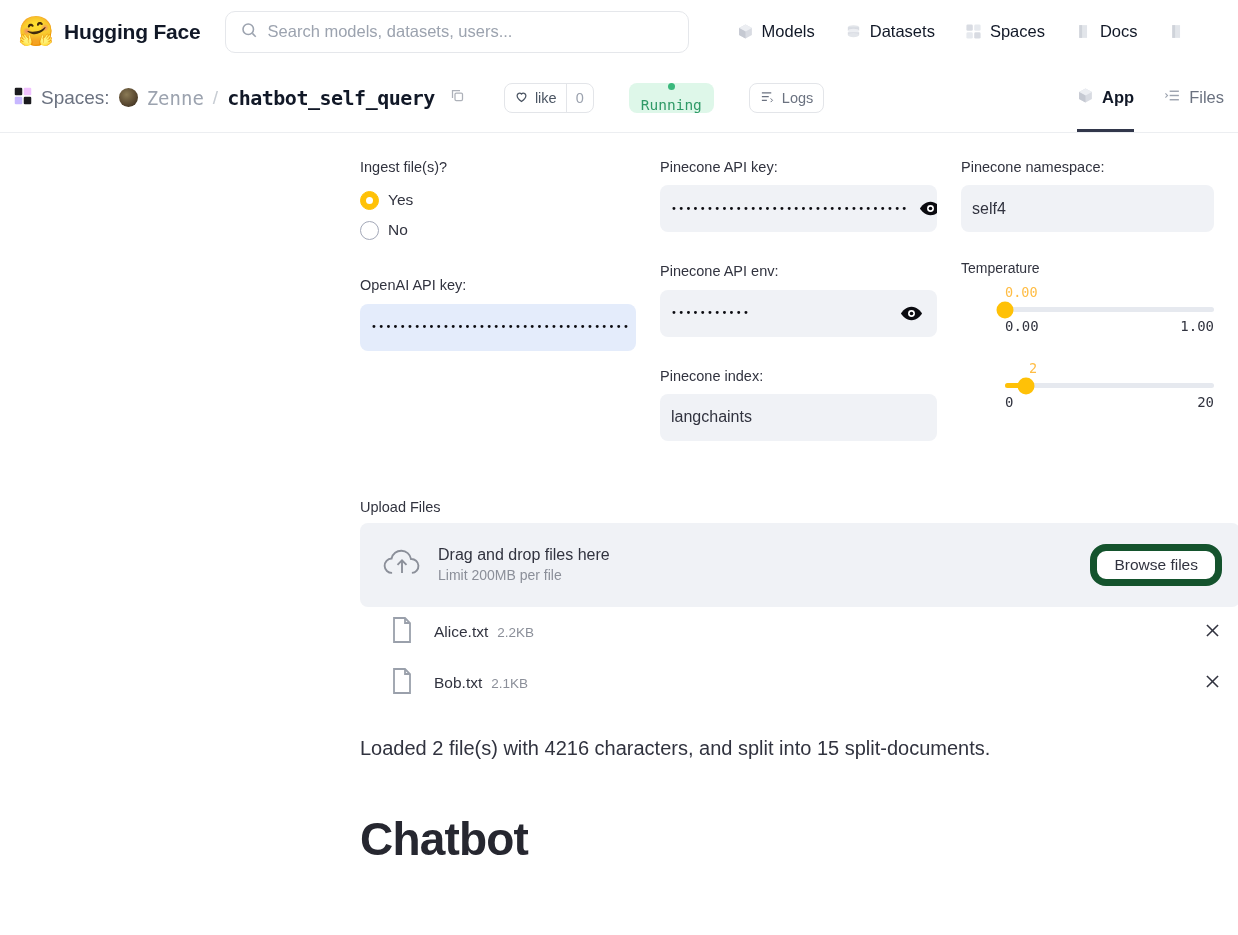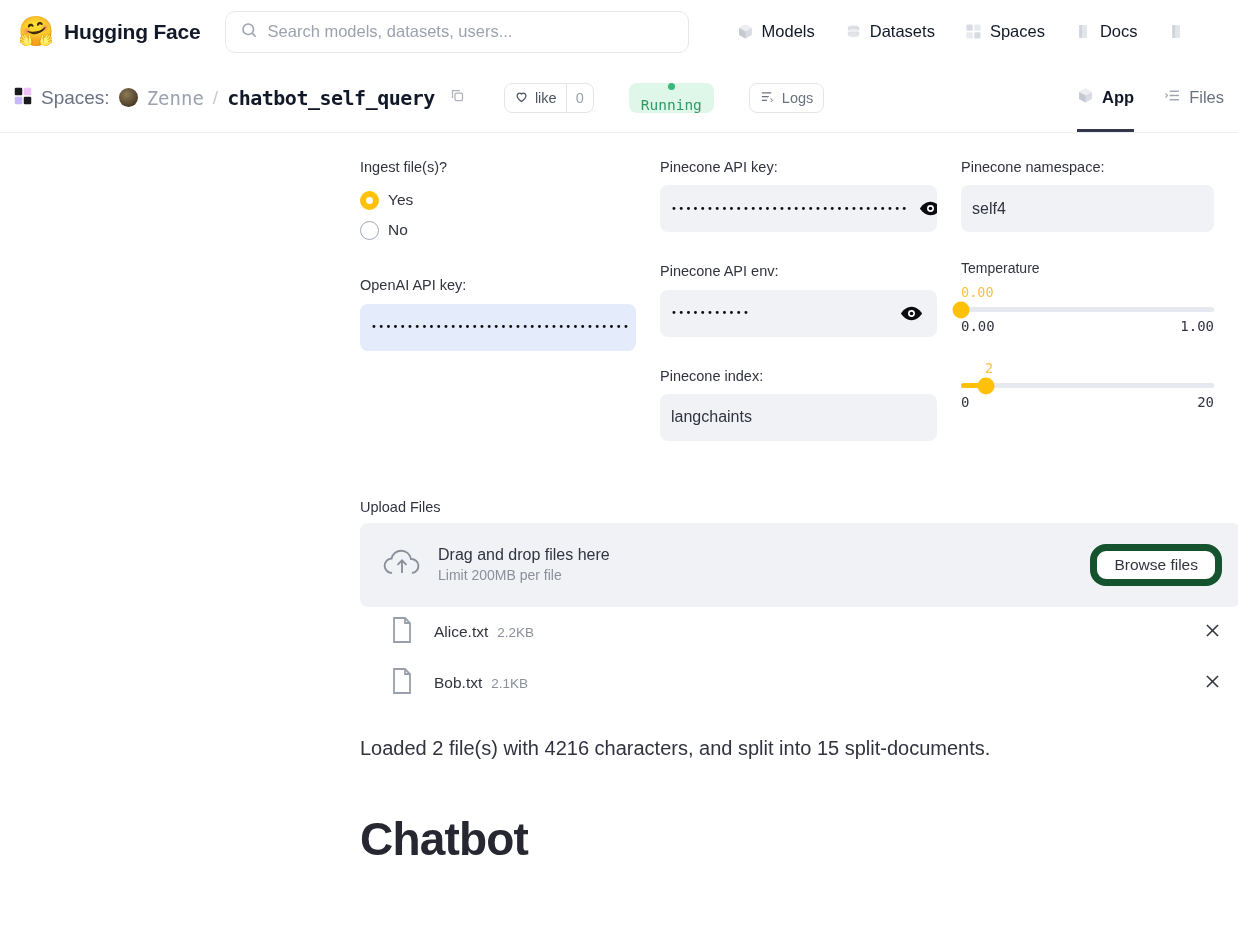--- a/index.html
+++ b/index.html
@@ -157,21 +157,21 @@
     display: flex; align-items: center; justify-content: center;
   }
   .dots {
     font-family: "DejaVu Sans", sans-serif;
     font-size: 10px; letter-spacing: 1.3px; color: #0b0b10;
     line-height: 1;
   }
   .txtval { font-size: 16px; color: #31333f; }
 
   
-  .slider-wrap { padding-top: 2px; }
+  .slider-wrap { padding-top: 2px; margin-left: 44px; }
   .slider-val {
     font-family: "DejaVu Sans Mono", monospace;
     font-size: 13.5px; color: #ffbd45; margin-bottom: 3px;
   }
   .track {
     position: relative; height: 5px; border-radius: 3px; background: #e6e9ef;
     margin: 7px 0 6px 0;
   }
   .track .fill {
     position: absolute; left: 0; top: 0; bottom: 0;

